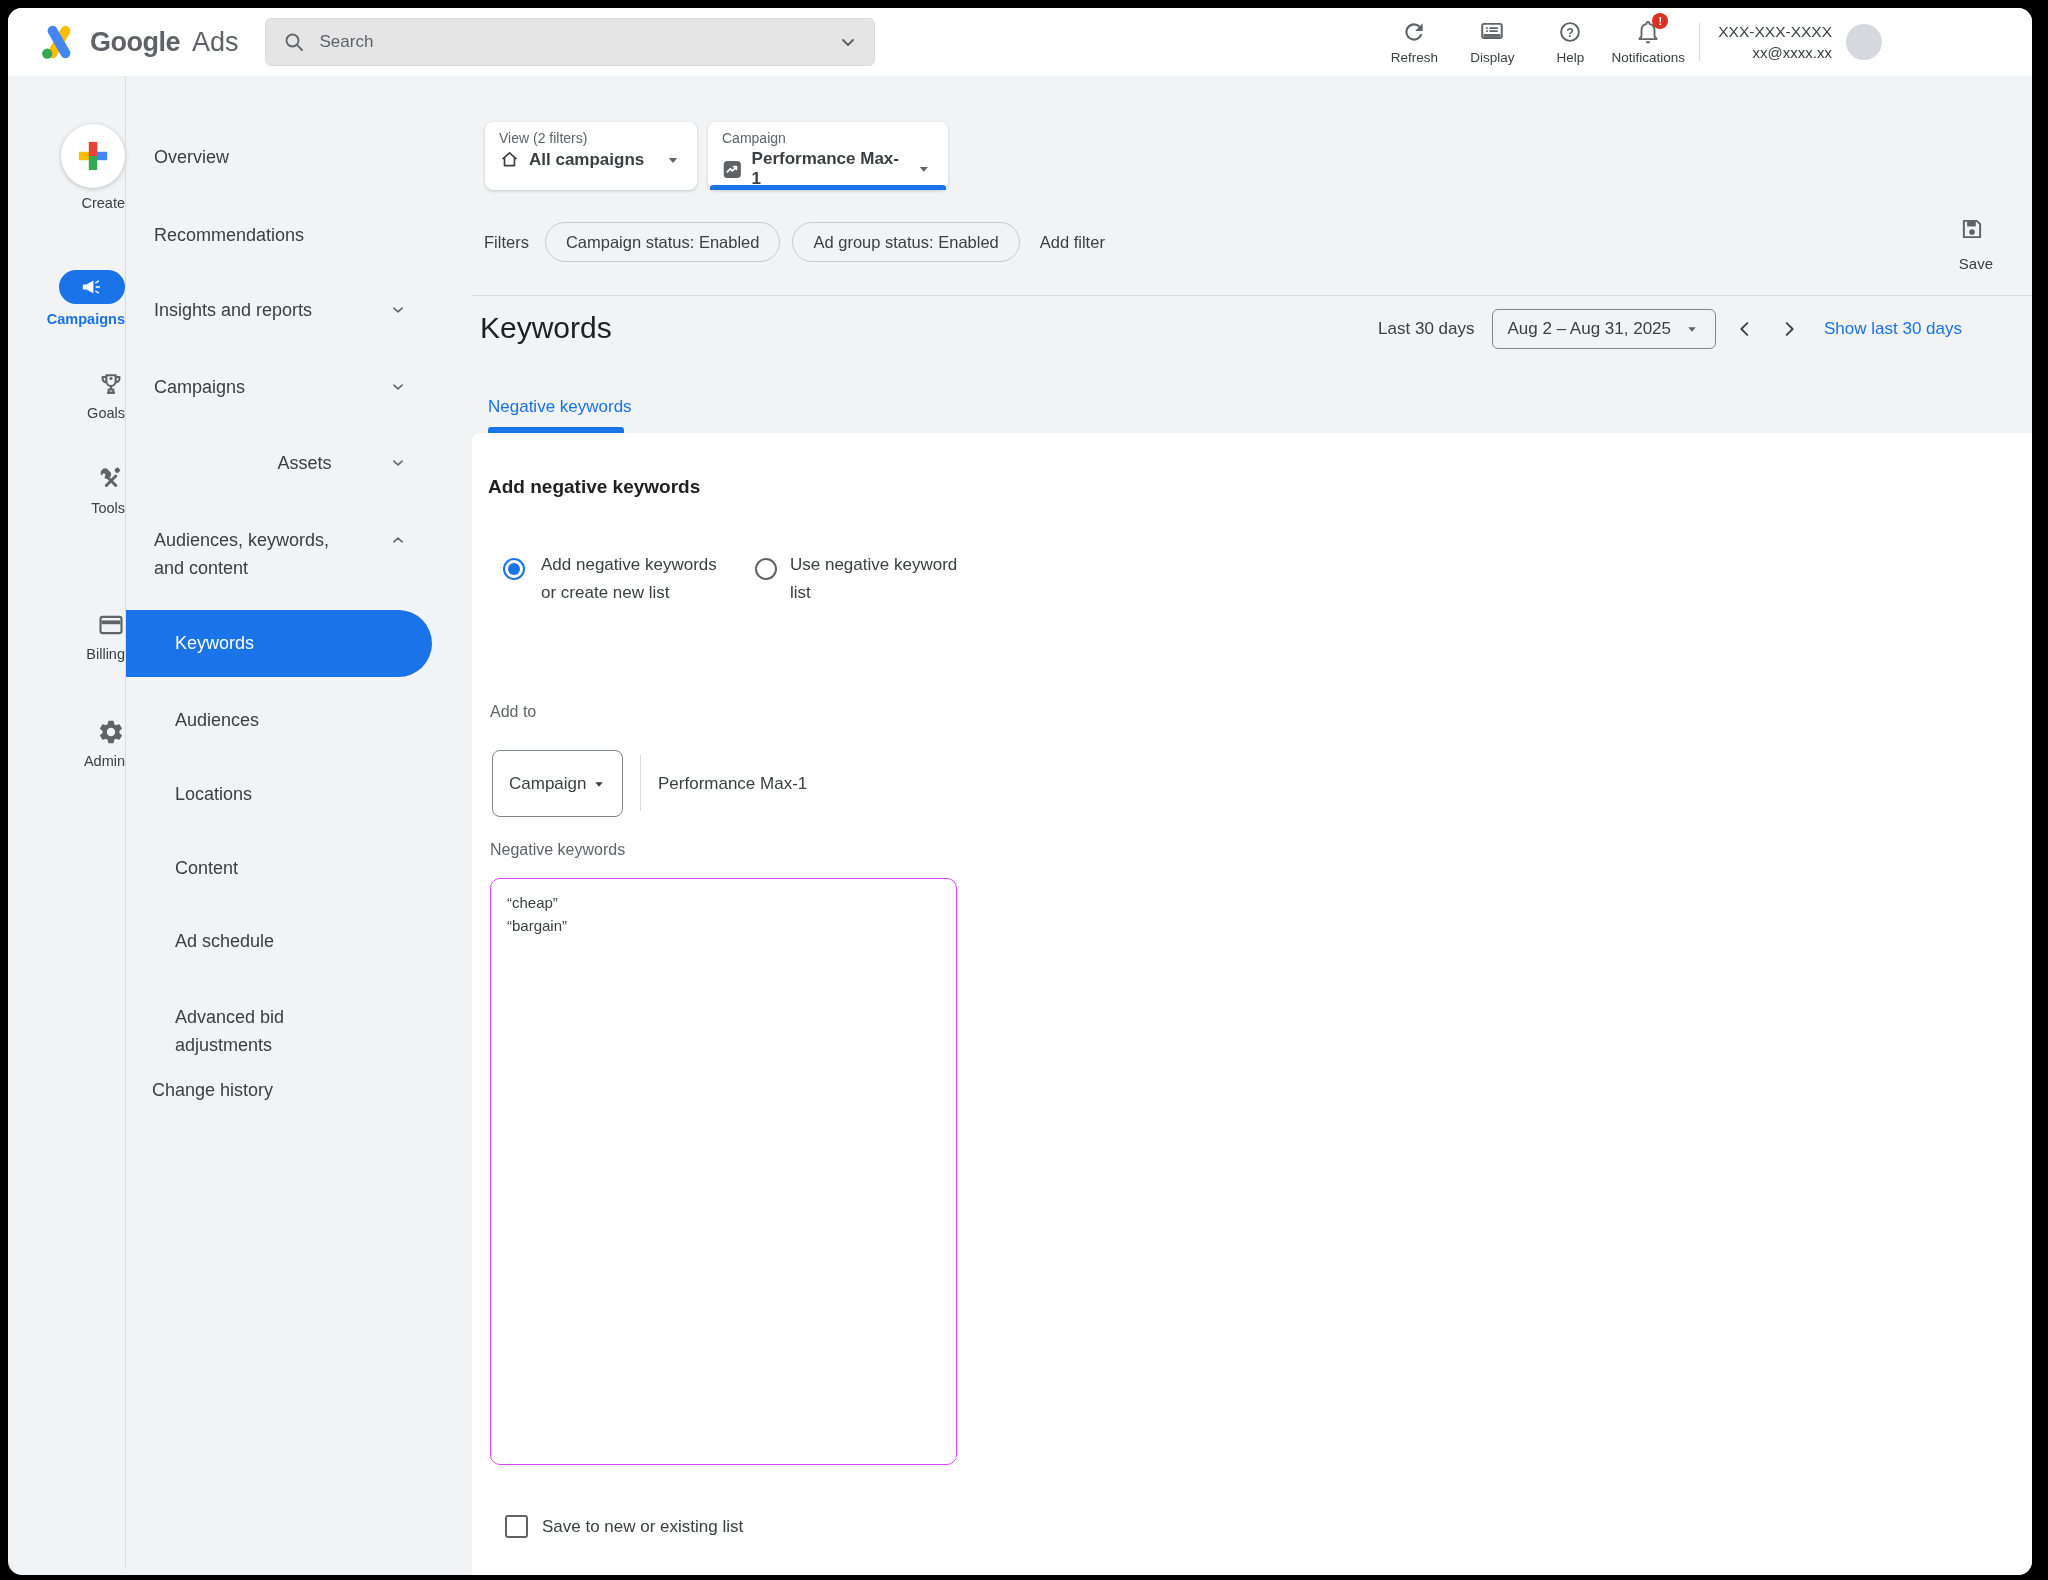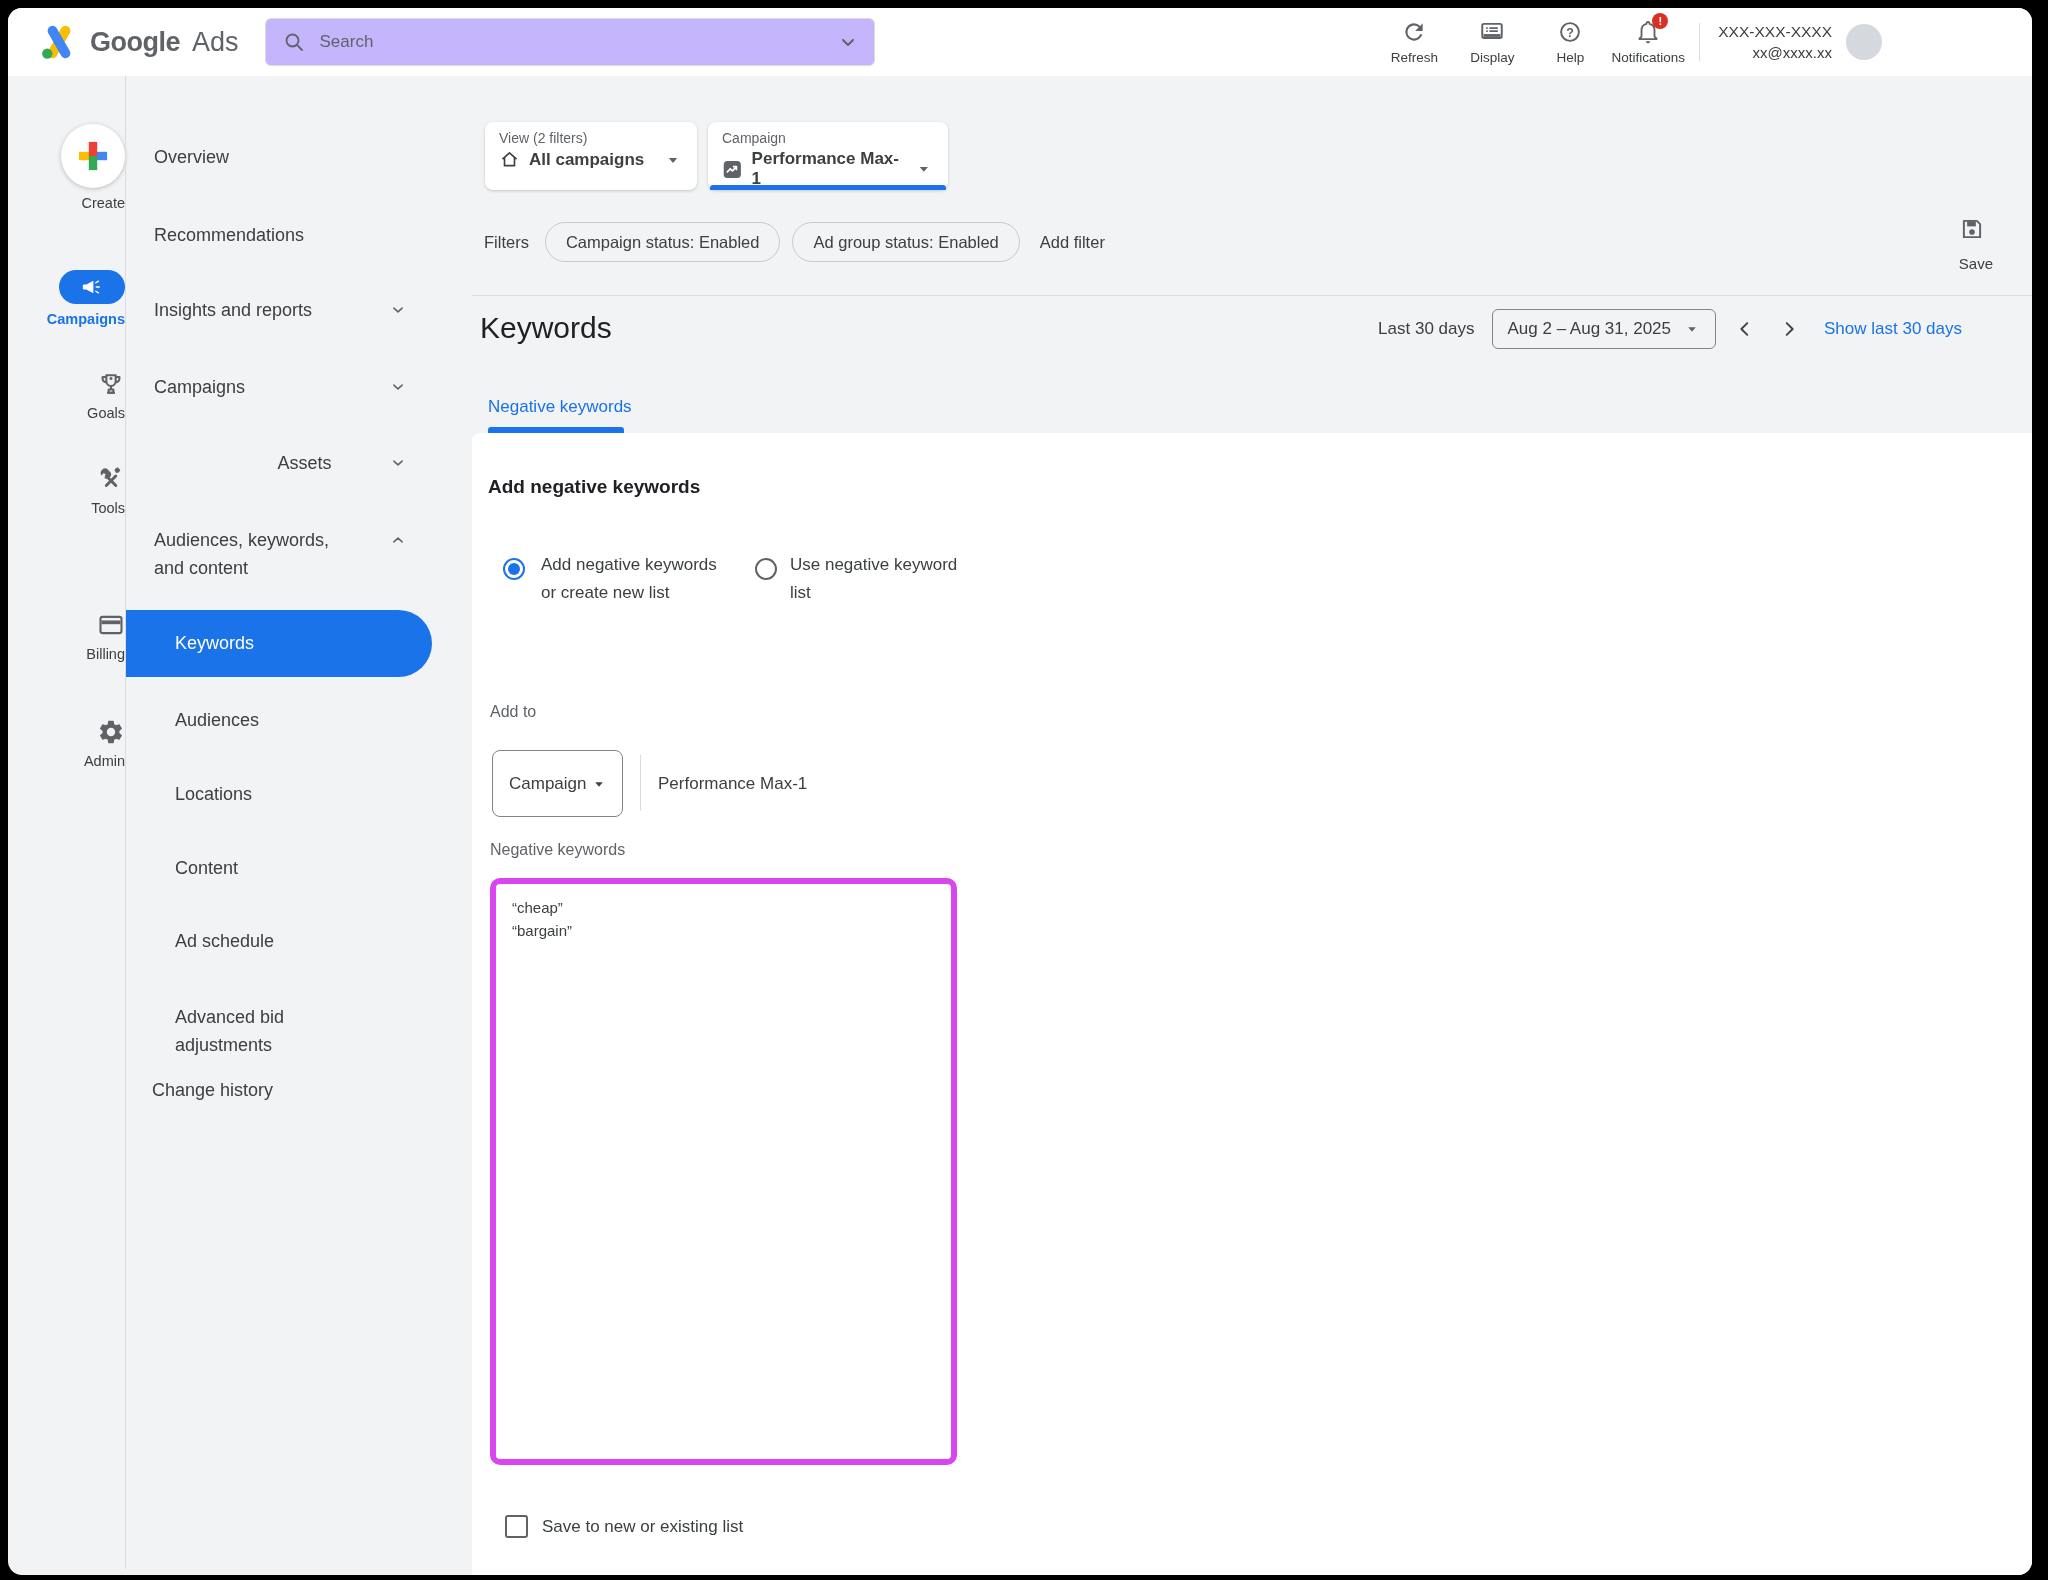--- a/index.html
+++ b/index.html
@@ -5,21 +5,21 @@
   * { margin:0; padding:0; box-sizing:border-box; }
   html,body { width:2048px; height:1580px; }
   body { background:#000; position:relative; font-family:"Liberation Sans","DejaVu Sans",sans-serif; color:#3c4043; overflow:hidden; }
   .window { position:absolute; left:8px; top:8px; width:2024px; height:1567px; background:#f1f3f4; border-radius:14px; overflow:hidden; }
 
   
   .topbar { position:absolute; left:0; top:0; right:0; height:68px; background:#fff; display:flex; align-items:center; padding-left:30px; }
   .logo { display:flex; align-items:center; gap:10px; }
   .brand { font-size:27px; font-weight:700; color:#5f6368; letter-spacing:-0.5px; }
   .brand-suffix { font-size:27px; font-weight:400; color:#5f6368; margin-left:2px; }
-  .searchbox { margin-left:26px; width:610px; height:48px; border:1px solid #dadce0; border-radius:6px; background:#c4b5fd; display:flex; align-items:center; padding:0 14px 0 16px; }
+  .searchbox { margin-left:26px; width:610px; height:48px; border:1px solid #dadce0; border-radius:6px; background:#e5e5e5; display:flex; align-items:center; padding:0 14px 0 16px; }
   .searchbox .ph { color:#5f6368; font-size:17px; margin-left:14px; flex:1; }
   .topbar-right { margin-left:auto; display:flex; align-items:center; margin-right:150px; }
   .tb-action { width:78px; display:flex; flex-direction:column; align-items:center; gap:5px; cursor:pointer; }
   .tb-action .lbl { font-size:13.5px; color:#3c4043; white-space:nowrap; }
   .bell-wrap { position:relative; }
   .badge { position:absolute; top:-6px; right:-7px; width:16px; height:16px; background:#d93025; border-radius:50%; color:#fff; font-size:11px; font-weight:700; display:flex; align-items:center; justify-content:center; }
   .tb-divider { width:1px; height:38px; background:#dadce0; margin:0 18px 0 12px; }
   .account { text-align:right; line-height:21px; }
   .account .id { font-size:15.5px; color:#3c4043; }
   .account .email { font-size:15px; color:#3c4043; }
@@ -73,21 +73,21 @@
   .radio { position:absolute; width:22px; height:22px; border-radius:50%; border:2px solid #5f6368; background:#fff; cursor:pointer; }
   .radio.checked { border-color:#1a73e8; }
   .radio.checked::after { content:""; position:absolute; inset:3px; border-radius:50%; background:#1a73e8; }
   .radio-lbl { position:absolute; font-size:17px; color:#3c4043; line-height:28px; white-space:pre-line; }
   .desc { position:absolute; left:17px; top:221px; font-size:17px; color:#3c4043; }
   .field-lbl { position:absolute; font-size:16px; color:#5f6368; }
   .level-select { position:absolute; left:20px; top:317px; width:131px; height:67px; border:1px solid #80868b; border-radius:8px; display:flex; align-items:center; padding:0 14px 0 16px; font-size:17px; color:#3c4043; cursor:pointer; background:#fff; }
   .level-select .caret { margin-left:auto; }
   .vdivider { position:absolute; left:168px; top:322px; width:1px; height:56px; background:#dadce0; }
   .pm-name { position:absolute; left:186px; top:317px; height:67px; display:flex; align-items:center; font-size:17px; color:#3c4043; }
-  .kw-textarea { position:absolute; left:18px; top:445px; width:467px; height:587px; border:6px solid #d946ef; border-radius:10px; padding:12px 16px; font-size:15px; line-height:23px; color:#3c4043; font-family:inherit; resize:none; outline:none; background:#fff; }
+  .kw-textarea { position:absolute; left:18px; top:445px; width:467px; height:587px; border:1px solid #d946ef; border-radius:10px; padding:12px 16px; font-size:15px; line-height:23px; color:#3c4043; font-family:inherit; resize:none; outline:none; background:#fff; }
   .checkbox { position:absolute; left:33px; top:1082px; width:23px; height:23px; border:2px solid #5f6368; border-radius:3px; background:#fff; cursor:pointer; }
   .checkbox-lbl { position:absolute; left:70px; top:1082px; font-size:17px; color:#3c4043; line-height:23px; }
 
   svg { display:block; }
 </style>
 </head>
 <body>
 
 <div class="window">
 

